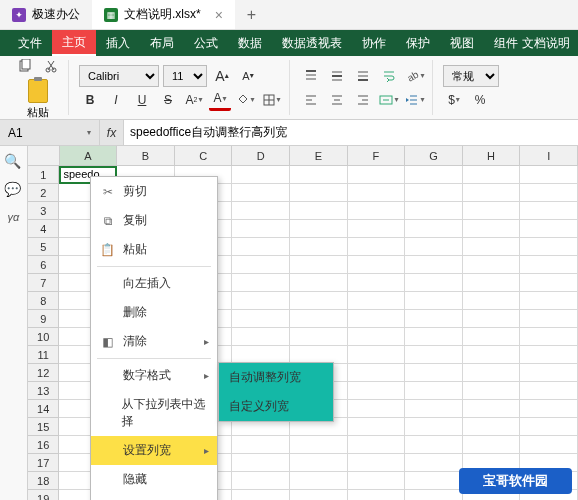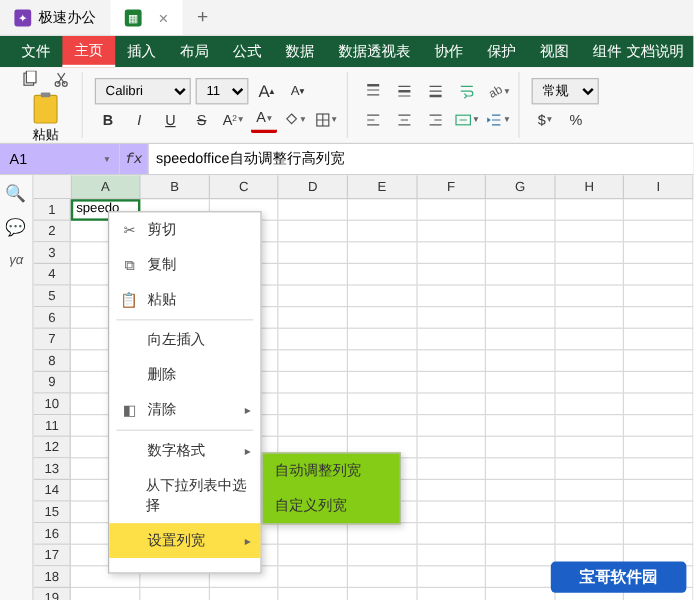--- a/index.html
+++ b/index.html
@@ -27,23 +27,23 @@
 .clipboard-icon::before { content: ''; position: absolute; top: -3px; left: 5px; width: 8px; height: 4px; background: #888; border-radius: 1px; }
 .font-select { height: 22px; font-size: 11px; border: 1px solid #bbb; padding: 0 4px; min-width: 80px; }
 .size-select { height: 22px; font-size: 11px; border: 1px solid #bbb; padding: 0 4px; width: 44px; }
 .bold { font-weight: bold; }
 .italic { font-style: italic; }
 .underline { text-decoration: underline; }
 .strike { text-decoration: line-through; }
 .dd-caret { font-size: 8px; color: #666; margin-left: 1px; }
 .num-fmt { height: 22px; font-size: 11px; border: 1px solid #bbb; padding: 0 4px; width: 56px; }
 
-.namebar { height: 26px; background: #c4b5fd; border-bottom: 1px solid #d0d0d0; display: flex; align-items: center; justify-content: space-between; }
+.namebar { height: 26px; background: #e5e5e5; border-bottom: 1px solid #d0d0d0; display: flex; align-items: center; justify-content: space-between; }
 .namebox { width: 100px; height: 100%; border-right: 1px solid #d0d0d0; display: flex; align-items: center; padding: 0 8px; font-size: 12px; }
-.fx-label { width: 24px; text-align: center; font-style: italic; font-size: 12px; color: #333; border-right: 1px solid #d0d0d0; height: 100%; display: flex; align-items: center; justify-content: center; font-family: Liberation Mono, monospace; }
+.fx-label { width: 24px; text-align: center; font-style: italic; font-size: 12px; color: #333; border-right: 1px solid #d0d0d0; height: 100%; display: flex; align-items: center; justify-content: center; }
 .formula-input { flex: 1; border: none; outline: none; font-size: 12px; padding: 0 6px; height: 100%; }
 
 .sheet-area { display: flex; height: calc(500px - 30px - 26px - 64px - 26px); }
 .sidebar { width: 28px; background: #f8f8f8; border-right: 1px solid #d0d0d0; display: flex; flex-direction: column; align-items: center; padding-top: 6px; gap: 10px; }
 .sidebar-icon { width: 18px; height: 18px; display: flex; align-items: center; justify-content: center; font-size: 14px; color: #555; cursor: pointer; }
 
 .grid-wrap { flex: 1; position: relative; overflow: hidden; }
 .col-headers { display: flex; height: 20px; background: #f0f0f0; }
 .corner { width: 34px; background: #f0f0f0; border-right: 1px solid #ccc; border-bottom: 1px solid #ccc; }
 .col-h { width: 62px; border-right: 1px solid #ccc; border-bottom: 1px solid #ccc; display: flex; align-items: center; justify-content: center; font-size: 11px; color: #333; }
@@ -55,36 +55,37 @@
 .cell { width: 62px; border-right: 1px solid #d8d8d8; border-bottom: 1px solid #d8d8d8; font-size: 11px; padding: 0 2px; overflow: hidden; white-space: nowrap; }
 .cell.active { border: 2px solid #1e7e34; }
 
 .ctx-menu { position: absolute; left: 90px; top: 176px; width: 128px; background: #fff; border: 1px solid #bbb; box-shadow: 2px 2px 6px rgba(0,0,0,0.2); font-size: 12px; z-index: 10; }
 .ctx-item { padding: 6px 10px; display: flex; align-items: center; gap: 8px; cursor: pointer; position: relative; color: #333; }
 .ctx-item:hover, .ctx-item.hover { background: #fde047; }
 .ctx-sep { height: 1px; background: #ddd; margin: 2px 6px; }
 .ctx-icon { width: 14px; display: inline-flex; justify-content: center; color: #666; font-size: 12px; }
 .ctx-arrow { position: absolute; right: 8px; font-size: 10px; color: #666; }
 
-.sub-menu { position: absolute; left: 218px; top: 362px; width: 116px; background: #84cc16; border: 1px solid #bbb; box-shadow: 2px 2px 6px rgba(0,0,0,0.2); font-size: 12px; z-index: 11; margin-top: 15px; }
+.sub-menu { position: absolute; left: 218px; top: 362px; width: 116px; background: #14b8a6; border: 1px solid #bbb; box-shadow: 2px 2px 6px rgba(0,0,0,0.2); font-size: 12px; z-index: 11; }
 
 .watermark { position: absolute; right: 6px; bottom: 6px; background: #1b5fc7; color: #fff; font-size: 13px; font-weight: bold; padding: 4px 24px; border-radius: 4px; z-index: 20; }
 
 svg { display: block; }
 </style>
 </head>
 <body>
 
 <div class="titlebar">
   <div class="app-tab">
     <span class="app-icon">✦</span>
     <span>极速办公</span>
   </div>
   <div class="app-tab active">
     <span class="doc-icon">▦</span>
+    <span>文档说明.xlsx*</span>
     <span class="close-x">×</span>
   </div>
   <div class="plus-tab">+</div>
 </div>
 
 <div class="menubar">
   <div class="menu-item">文件</div>
   <div class="menu-item active">主页</div>
   <div class="menu-item">插入</div>
   <div class="menu-item">布局</div>
@@ -538,20 +539,24 @@
       <span class="ctx-icon"></span>
       <span>从下拉列表中选择</span>
     </div>
   <div class="ctx-item hover">
       <span class="ctx-icon"></span>
       <span>设置列宽</span>
       <span class="ctx-arrow">▸</span>
     </div>
   <div class="ctx-item">
       <span class="ctx-icon"></span>
+      <span>隐藏</span>
+    </div>
+  <div class="ctx-item">
+      <span class="ctx-icon"></span>
     </div>
 
 </div>
 
 <div class="sub-menu">
   <div class="ctx-item">
       <span>自动调整列宽</span>
     </div>
   <div class="ctx-item">
       <span>自定义列宽</span>

